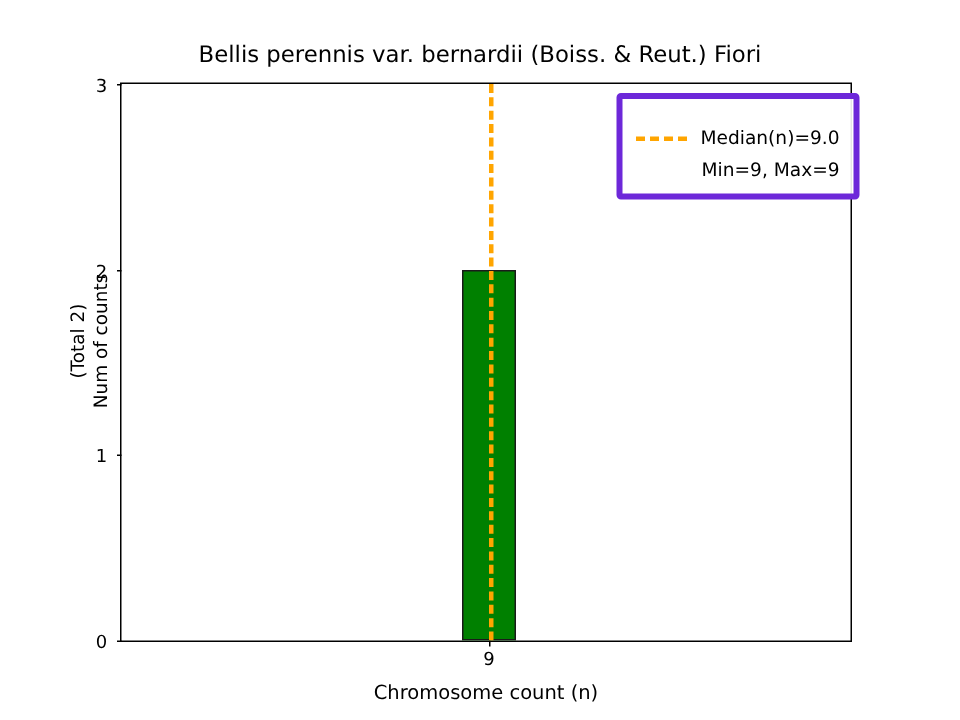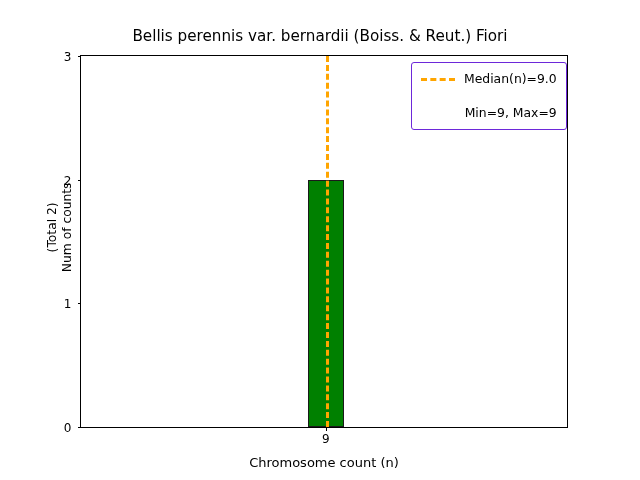--- a/index.html
+++ b/index.html
@@ -132,24 +132,24 @@
     line-height: 1.25;
     color: #000000;
   }
   #ylabel .yl-line { display: block; }
 
   
   #legend {
     position: absolute;
     left: 411px;
     top: 62px;
-    border: 1px solid #6d28d9;
+    border: 4px solid #6d28d9;
     border-radius: 3px;
     background: rgba(255,255,255,0.9);
-    padding: 8px 9px 7px 9px;
+    padding: 18px 9px 7px 9px;
     box-sizing: border-box;
   }
   .legend-row {
     display: flex;
     align-items: center;
     justify-content: flex-end;
   }
   .legend-swatch {
     width: 34px;
     height: 0;
@@ -158,21 +158,21 @@
     flex: 0 0 auto;
   }
   .legend-text {
     font-size: 12.4px;
     line-height: 1.32;
     color: #000000;
     text-align: right;
     white-space: nowrap;
   }
   .legend-row-second {
-    margin-top: 18px;
+    margin-top: 5px;
   }
 </style>
 </head>
 <body>
 
 <div id="figure">
 
   <div id="chart-title">Bellis perennis var. bernardii (Boiss. &amp; Reut.) Fiori</div>
 
   <div id="plot-area">

